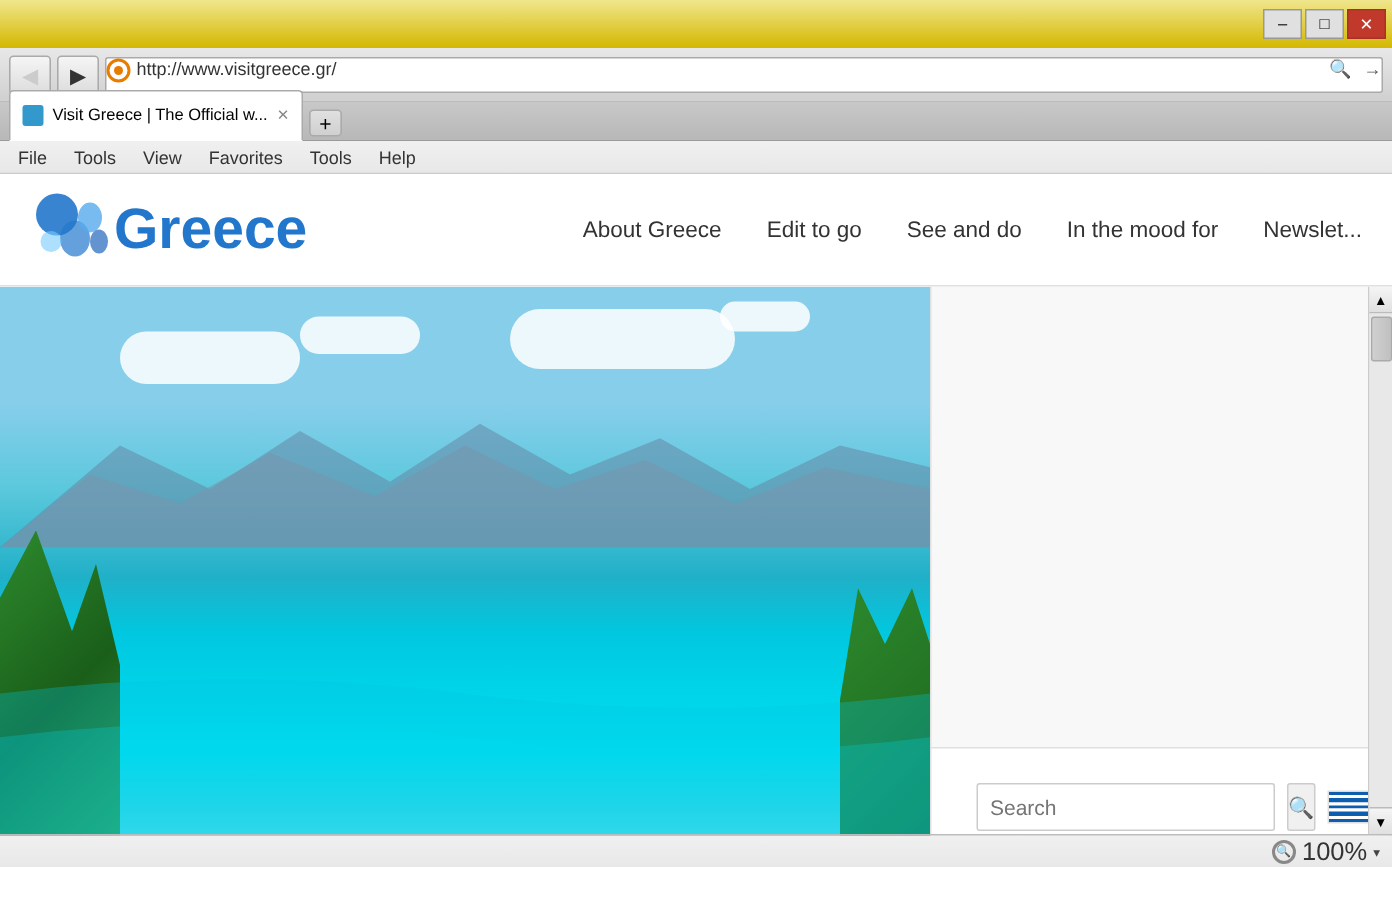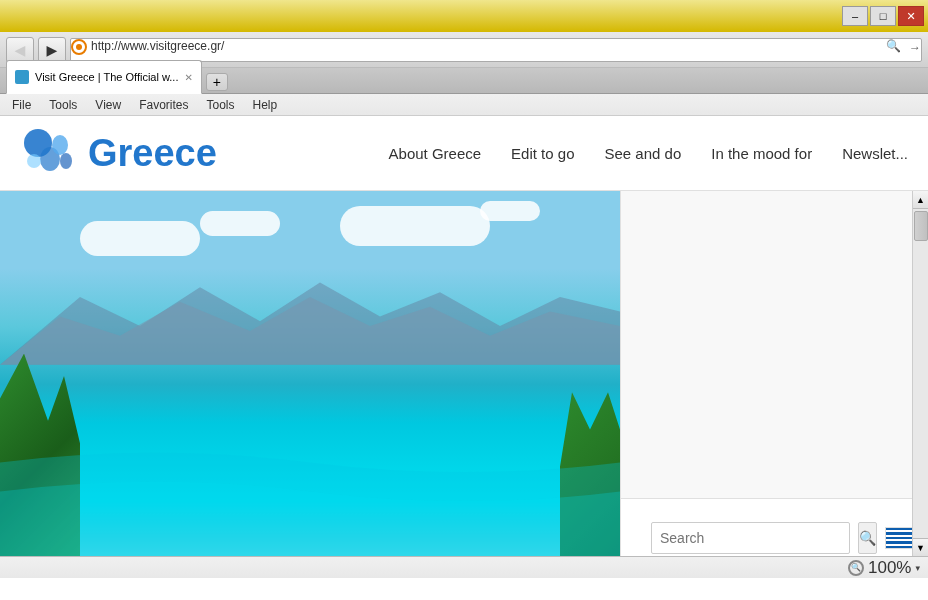--- a/index.html
+++ b/index.html
@@ -191,21 +191,21 @@
       display: flex;
       align-items: center;
       padding: 0 20px;
       border-bottom: 1px solid #e0e0e0;
       position: relative;
       z-index: 10;
     }
     .logo-area {
       display: flex;
       align-items: center;
-      gap: 16px;
+      gap: 4px;
     }
     .logo-icon {
       width: 60px;
       height: 60px;
     }
     .logo-text {
       font-size: 38px;
       font-weight: bold;
       color: #2277cc;
       margin-left: -8px;

